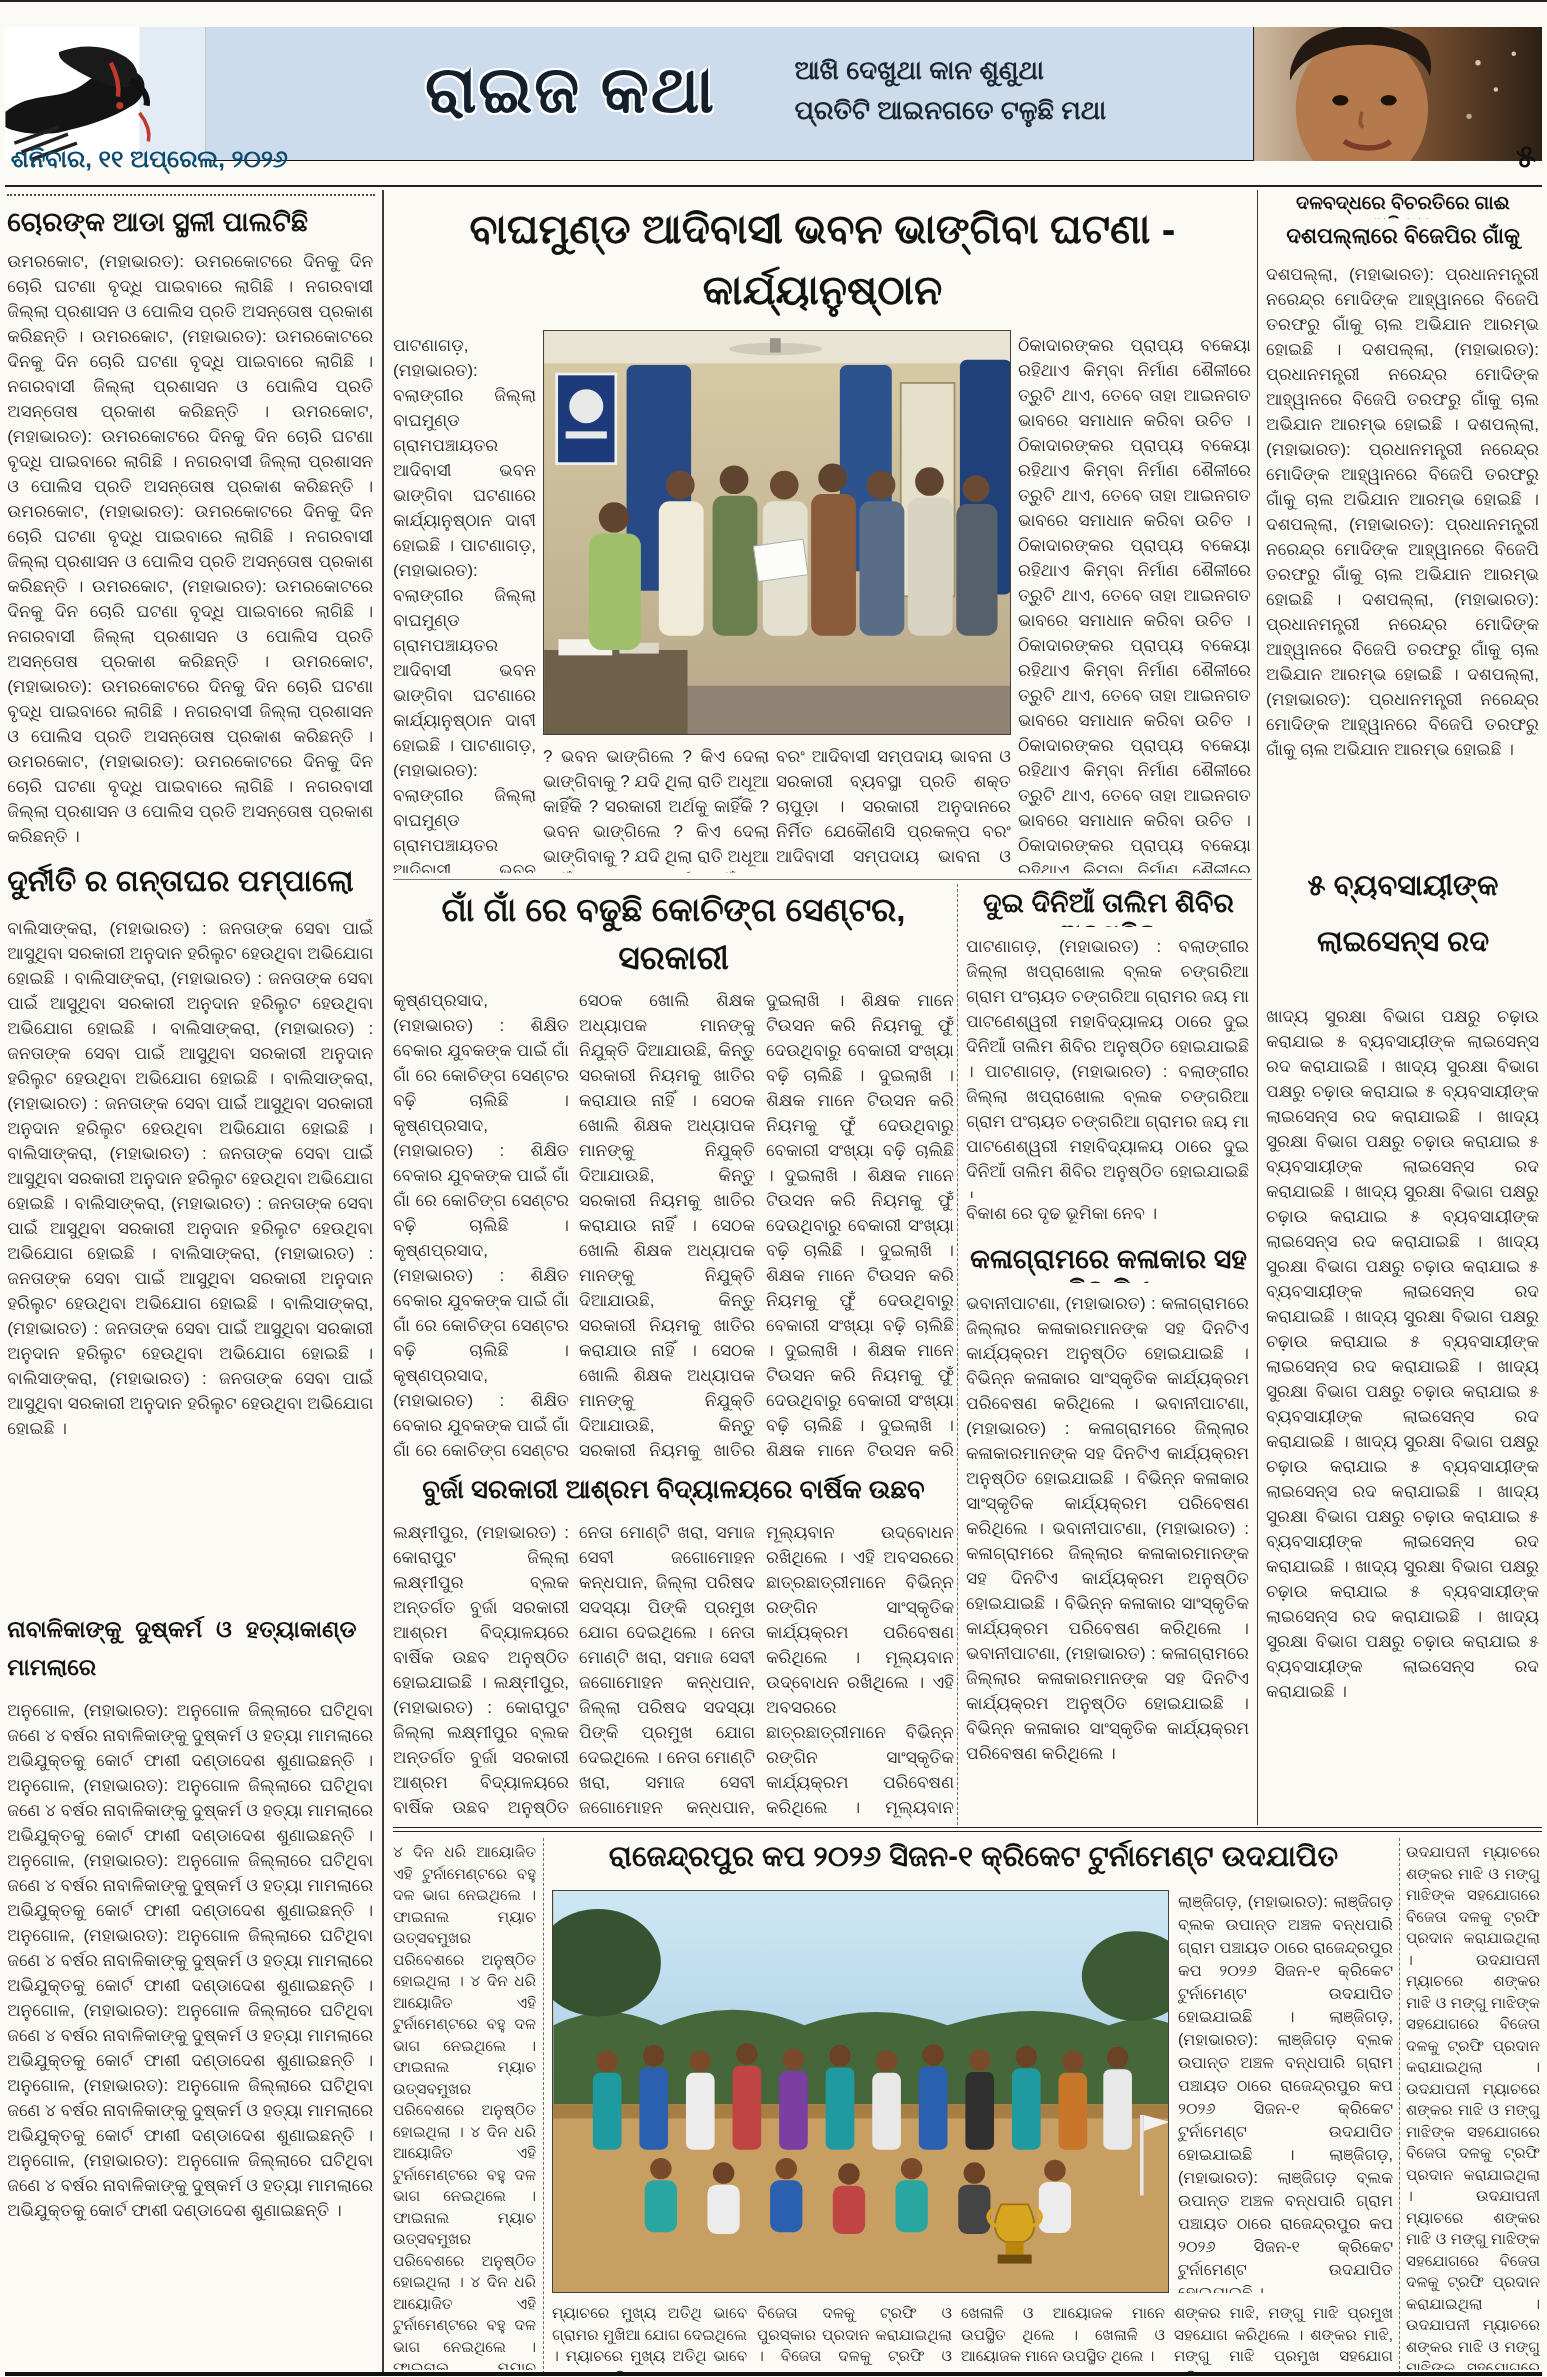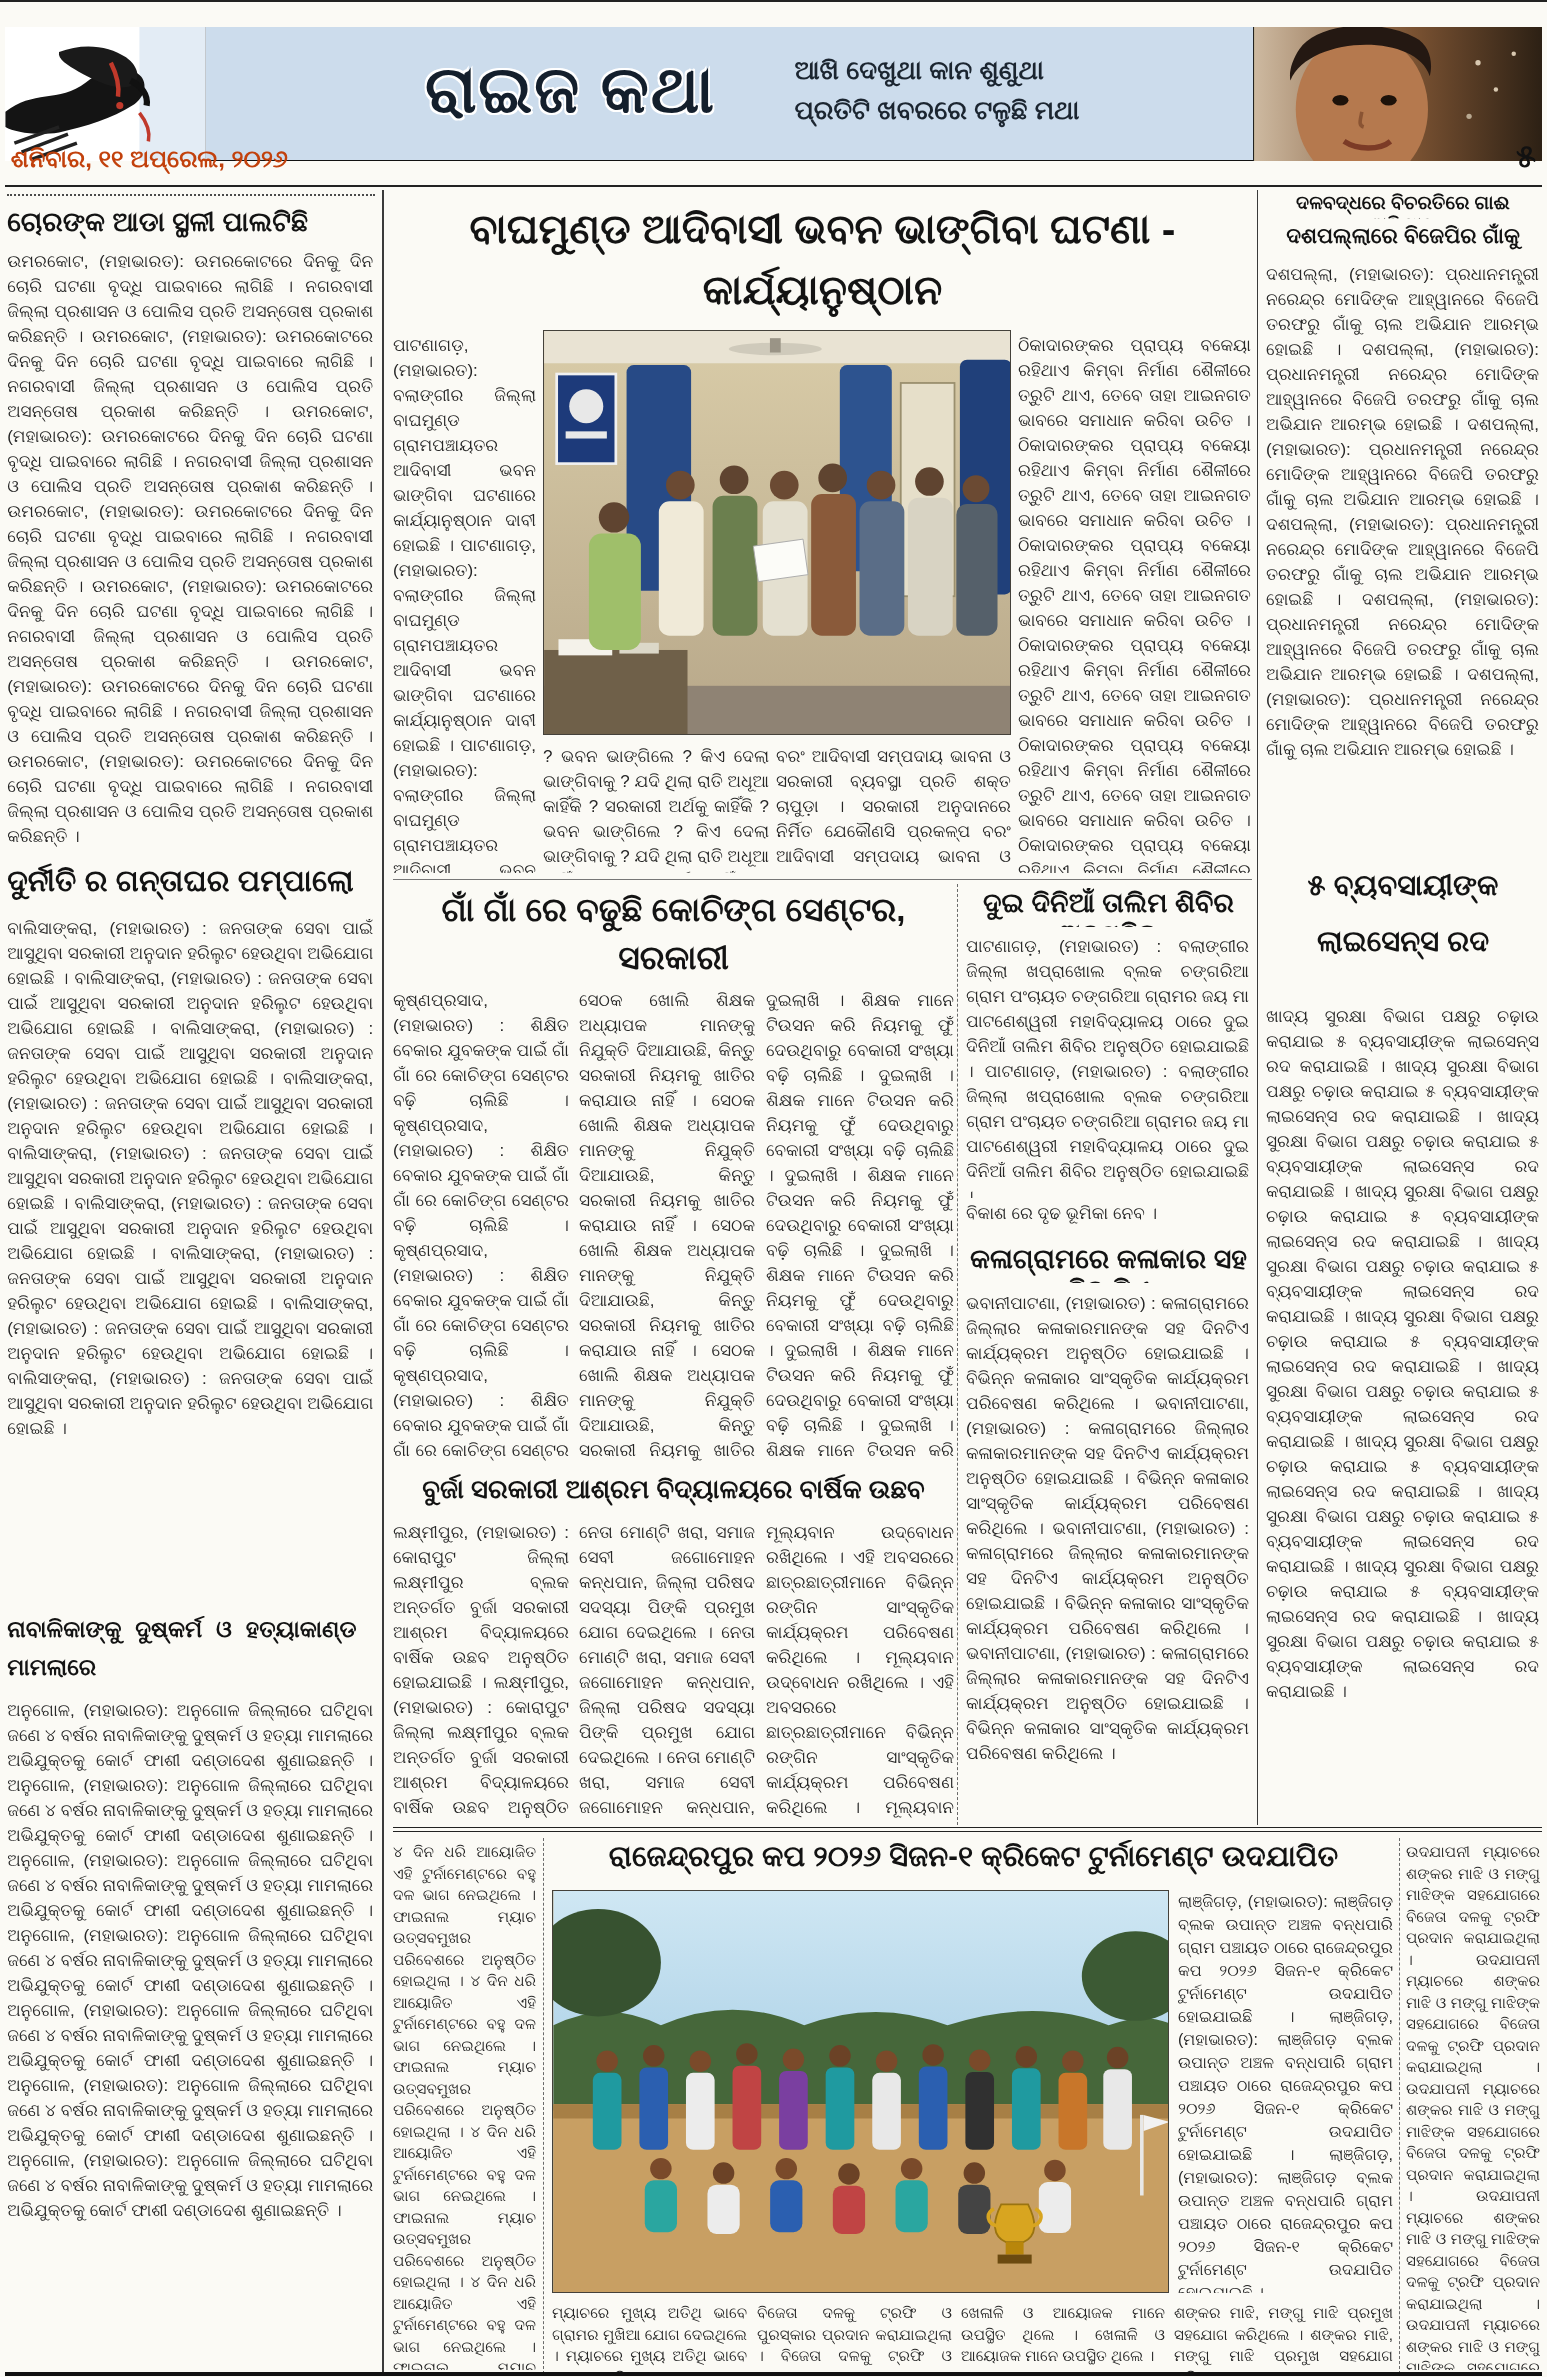--- a/index.html
+++ b/index.html
@@ -41,21 +41,21 @@
         <path d="M118,40 C124,52 128,64 126,78" stroke="#c0392b" stroke-width="5" fill="none"></path>
         <circle cx="128" cy="88" r="4" fill="#c0392b"></circle>
         <path d="M150,96 C158,106 162,118 160,128" stroke="#c0392b" stroke-width="4" fill="none"></path>
       </svg>
     </div>
 
     <div class="abs masthead-title center" style="left:350px;top:25px;width:430px;height:93px;">ରାଇଜ କଥା</div>
 
     <div class="abs" style="left:789px;top:23px;width:394px;">
       <div class="tagline">ଆଖି ଦେଖୁଥା କାନ ଶୁଣୁଥା</div>
-      <div class="tagline">ପ୍ରତିଟି ଖବରରେ ଟଳୁଛି ମଥା</div>
+      <div class="tagline">ପ୍ରତିଟି ଆଇନଗତେ ଟଳୁଛି ମଥା</div>
     </div>
 
     <div class="abs photo-frame" style="left:1248px;top:0;width:289px;height:134px;border:none;border-left:1.8px solid #222;">
       <svg width="289" height="134" viewBox="0 0 322 150">
         <defs>
           <linearGradient id="boybg" x1="0" y1="0" x2="1" y2="0">
             <stop offset="0" stop-color="#cdb9a0"></stop>
               <stop offset="0.55" stop-color="#7a5232"></stop>
               <stop offset="1" stop-color="#2c2014"></stop>
           </linearGradient>
@@ -68,21 +68,21 @@
         <path d="M100,128 C115,138 140,138 152,128" stroke="#7c3b26" stroke-width="6" fill="none"></path>
         <path d="M120,95 C118,105 116,110 122,112" stroke="#8a5433" stroke-width="4" fill="none"></path>
         <circle cx="250" cy="40" r="3" fill="#d8c8b0"></circle>
           <circle cx="270" cy="70" r="2.5" fill="#d8c8b0"></circle>
         <circle cx="240" cy="100" r="3" fill="#b8a890"></circle>
           <circle cx="290" cy="30" r="2.5" fill="#d8c8b0"></circle>
       </svg>
     </div>
   </div>
 
-  <div class="abs" style="left:10.8px;top:145px;width:574px;font-size:24px;font-weight:bold;color:#c2410c;">ଶନିବାର, ୧୧ ଅପ୍ରେଲ, ୨୦୨୬</div>
+  <div class="abs" style="left:10.8px;top:145px;width:574px;font-size:24px;font-weight:bold;color:#0c4a6e;">ଶନିବାର, ୧୧ ଅପ୍ରେଲ, ୨୦୨୬</div>
   <div class="abs" style="left:1495px;top:138px;width:41px;font-size:32px;font-weight:bold;color:#111;text-align:right;">୫</div>
   <div class="abs hrule" style="left:5.4px;top:185px;width:1537px;"></div>
 
   <div class="abs dotted-rule" style="left:7.2px;top:194px;width:368px;"></div>
 
   <div class="abs headline" style="left:7.2px;top:204px;width:369px;font-size:27px;line-height:36px;height:38px;">ଚୋରଙ୍କ ଆଡା ସ୍ଥଳୀ ପାଲଟିଛି ଉମରକୋଟ !</div>
   <div class="abs body-text" style="left:7.2px;top:249px;width:366px;height:604px;">ଉମରକୋଟ, (ମହାଭାରତ): ଉମରକୋଟରେ ଦିନକୁ ଦିନ ଚୋରି ଘଟଣା ବୃଦ୍ଧି ପାଇବାରେ ଲାଗିଛି । ନଗରବାସୀ ଜିଲ୍ଲା ପ୍ରଶାସନ ଓ ପୋଲିସ ପ୍ରତି ଅସନ୍ତୋଷ ପ୍ରକାଶ କରିଛନ୍ତି । ଉମରକୋଟ, (ମହାଭାରତ): ଉମରକୋଟରେ ଦିନକୁ ଦିନ ଚୋରି ଘଟଣା ବୃଦ୍ଧି ପାଇବାରେ ଲାଗିଛି । ନଗରବାସୀ ଜିଲ୍ଲା ପ୍ରଶାସନ ଓ ପୋଲିସ ପ୍ରତି ଅସନ୍ତୋଷ ପ୍ରକାଶ କରିଛନ୍ତି । ଉମରକୋଟ, (ମହାଭାରତ): ଉମରକୋଟରେ ଦିନକୁ ଦିନ ଚୋରି ଘଟଣା ବୃଦ୍ଧି ପାଇବାରେ ଲାଗିଛି । ନଗରବାସୀ ଜିଲ୍ଲା ପ୍ରଶାସନ ଓ ପୋଲିସ ପ୍ରତି ଅସନ୍ତୋଷ ପ୍ରକାଶ କରିଛନ୍ତି । ଉମରକୋଟ, (ମହାଭାରତ): ଉମରକୋଟରେ ଦିନକୁ ଦିନ ଚୋରି ଘଟଣା ବୃଦ୍ଧି ପାଇବାରେ ଲାଗିଛି । ନଗରବାସୀ ଜିଲ୍ଲା ପ୍ରଶାସନ ଓ ପୋଲିସ ପ୍ରତି ଅସନ୍ତୋଷ ପ୍ରକାଶ କରିଛନ୍ତି । ଉମରକୋଟ, (ମହାଭାରତ): ଉମରକୋଟରେ ଦିନକୁ ଦିନ ଚୋରି ଘଟଣା ବୃଦ୍ଧି ପାଇବାରେ ଲାଗିଛି । ନଗରବାସୀ ଜିଲ୍ଲା ପ୍ରଶାସନ ଓ ପୋଲିସ ପ୍ରତି ଅସନ୍ତୋଷ ପ୍ରକାଶ କରିଛନ୍ତି । ଉମରକୋଟ, (ମହାଭାରତ): ଉମରକୋଟରେ ଦିନକୁ ଦିନ ଚୋରି ଘଟଣା ବୃଦ୍ଧି ପାଇବାରେ ଲାଗିଛି । ନଗରବାସୀ ଜିଲ୍ଲା ପ୍ରଶାସନ ଓ ପୋଲିସ ପ୍ରତି ଅସନ୍ତୋଷ ପ୍ରକାଶ କରିଛନ୍ତି । ଉମରକୋଟ, (ମହାଭାରତ): ଉମରକୋଟରେ ଦିନକୁ ଦିନ ଚୋରି ଘଟଣା ବୃଦ୍ଧି ପାଇବାରେ ଲାଗିଛି । ନଗରବାସୀ ଜିଲ୍ଲା ପ୍ରଶାସନ ଓ ପୋଲିସ ପ୍ରତି ଅସନ୍ତୋଷ ପ୍ରକାଶ କରିଛନ୍ତି ।</div>
 
   <div class="abs headline" style="left:7.2px;top:861px;width:369px;font-size:30px;line-height:39px;height:43px;">ଦୁର୍ନୀତି ର ଗନ୍ତାଘର ପମ୍ପାଲୋ ପଞ୍ଚାୟତ</div>
   <div class="abs body-text" style="left:7.2px;top:916px;width:366px;height:687px;">ବାଲିସାଙ୍କରା, (ମହାଭାରତ) : ଜନତାଙ୍କ ସେବା ପାଇଁ ଆସୁଥିବା ସରକାରୀ ଅନୁଦାନ ହରିଲୁଟ ହେଉଥିବା ଅଭିଯୋଗ ହୋଇଛି । ବାଲିସାଙ୍କରା, (ମହାଭାରତ) : ଜନତାଙ୍କ ସେବା ପାଇଁ ଆସୁଥିବା ସରକାରୀ ଅନୁଦାନ ହରିଲୁଟ ହେଉଥିବା ଅଭିଯୋଗ ହୋଇଛି । ବାଲିସାଙ୍କରା, (ମହାଭାରତ) : ଜନତାଙ୍କ ସେବା ପାଇଁ ଆସୁଥିବା ସରକାରୀ ଅନୁଦାନ ହରିଲୁଟ ହେଉଥିବା ଅଭିଯୋଗ ହୋଇଛି । ବାଲିସାଙ୍କରା, (ମହାଭାରତ) : ଜନତାଙ୍କ ସେବା ପାଇଁ ଆସୁଥିବା ସରକାରୀ ଅନୁଦାନ ହରିଲୁଟ ହେଉଥିବା ଅଭିଯୋଗ ହୋଇଛି । ବାଲିସାଙ୍କରା, (ମହାଭାରତ) : ଜନତାଙ୍କ ସେବା ପାଇଁ ଆସୁଥିବା ସରକାରୀ ଅନୁଦାନ ହରିଲୁଟ ହେଉଥିବା ଅଭିଯୋଗ ହୋଇଛି । ବାଲିସାଙ୍କରା, (ମହାଭାରତ) : ଜନତାଙ୍କ ସେବା ପାଇଁ ଆସୁଥିବା ସରକାରୀ ଅନୁଦାନ ହରିଲୁଟ ହେଉଥିବା ଅଭିଯୋଗ ହୋଇଛି । ବାଲିସାଙ୍କରା, (ମହାଭାରତ) : ଜନତାଙ୍କ ସେବା ପାଇଁ ଆସୁଥିବା ସରକାରୀ ଅନୁଦାନ ହରିଲୁଟ ହେଉଥିବା ଅଭିଯୋଗ ହୋଇଛି । ବାଲିସାଙ୍କରା, (ମହାଭାରତ) : ଜନତାଙ୍କ ସେବା ପାଇଁ ଆସୁଥିବା ସରକାରୀ ଅନୁଦାନ ହରିଲୁଟ ହେଉଥିବା ଅଭିଯୋଗ ହୋଇଛି । ବାଲିସାଙ୍କରା, (ମହାଭାରତ) : ଜନତାଙ୍କ ସେବା ପାଇଁ ଆସୁଥିବା ସରକାରୀ ଅନୁଦାନ ହରିଲୁଟ ହେଉଥିବା ଅଭିଯୋଗ ହୋଇଛି ।</div>

